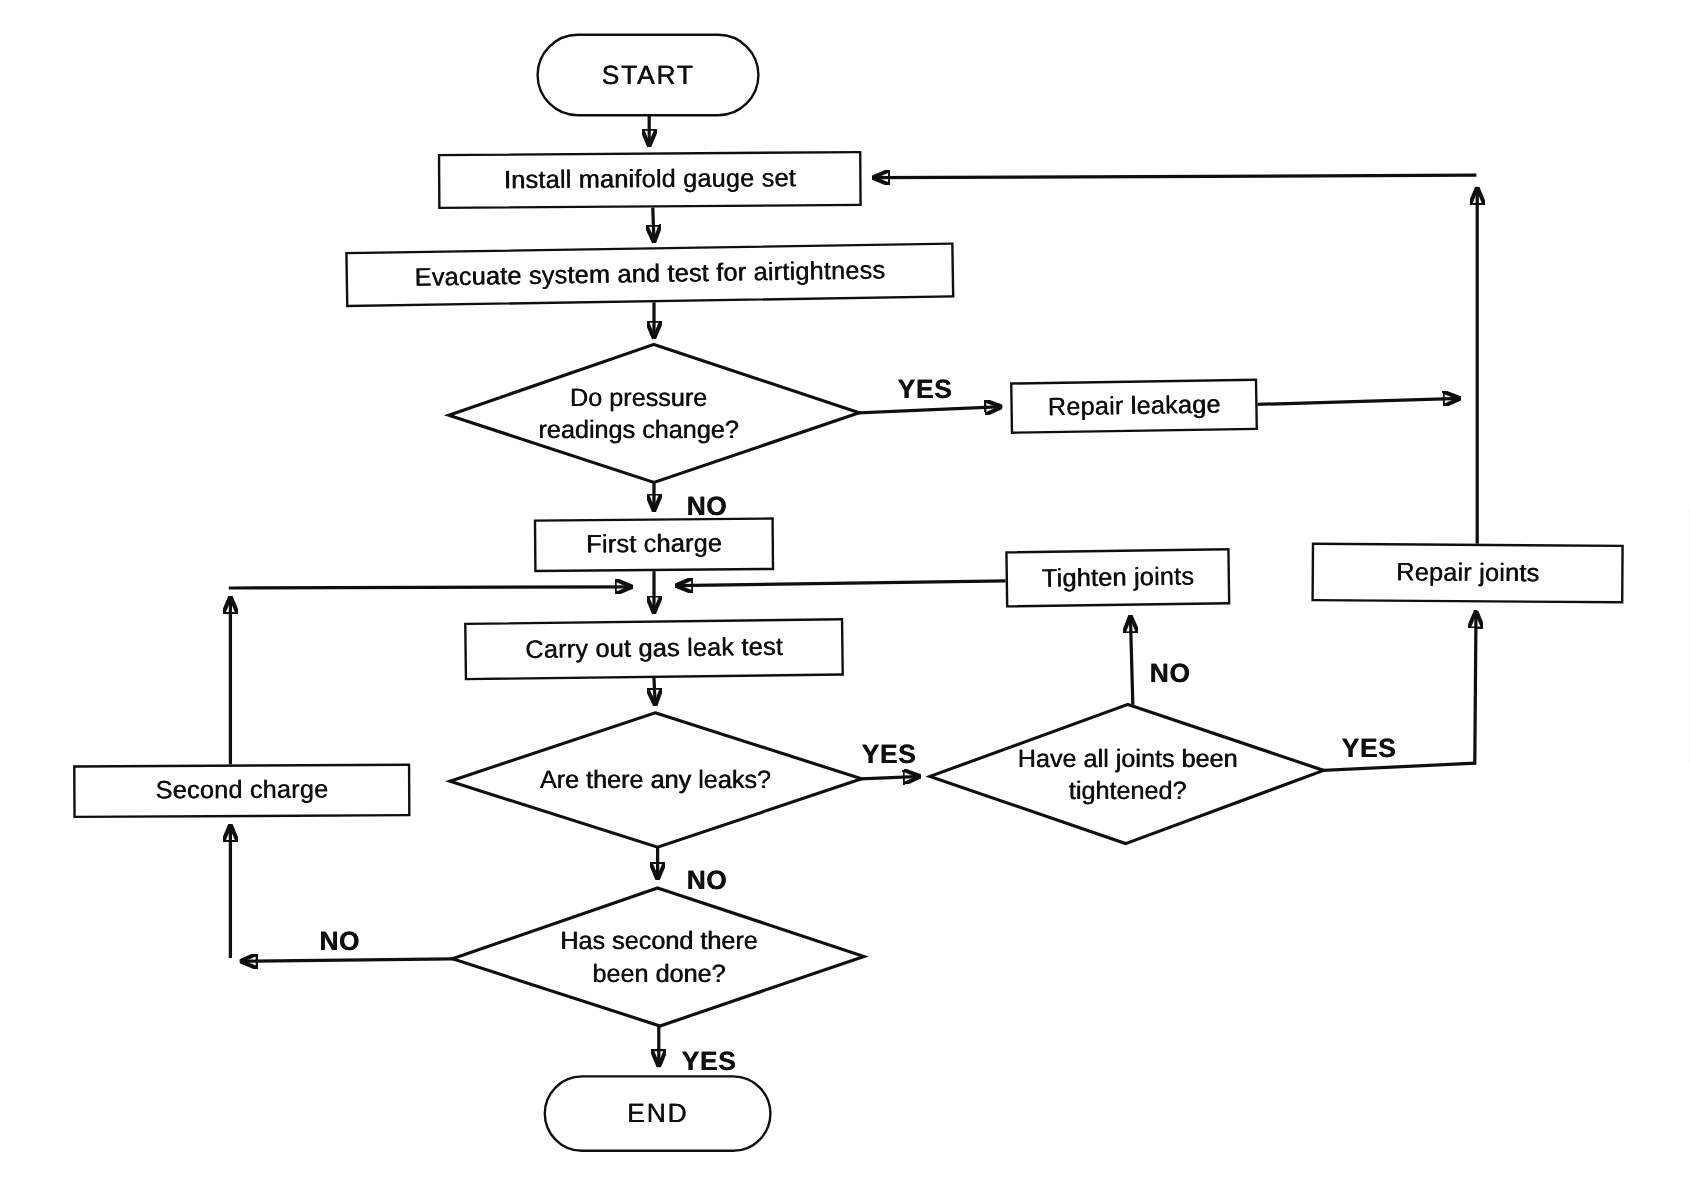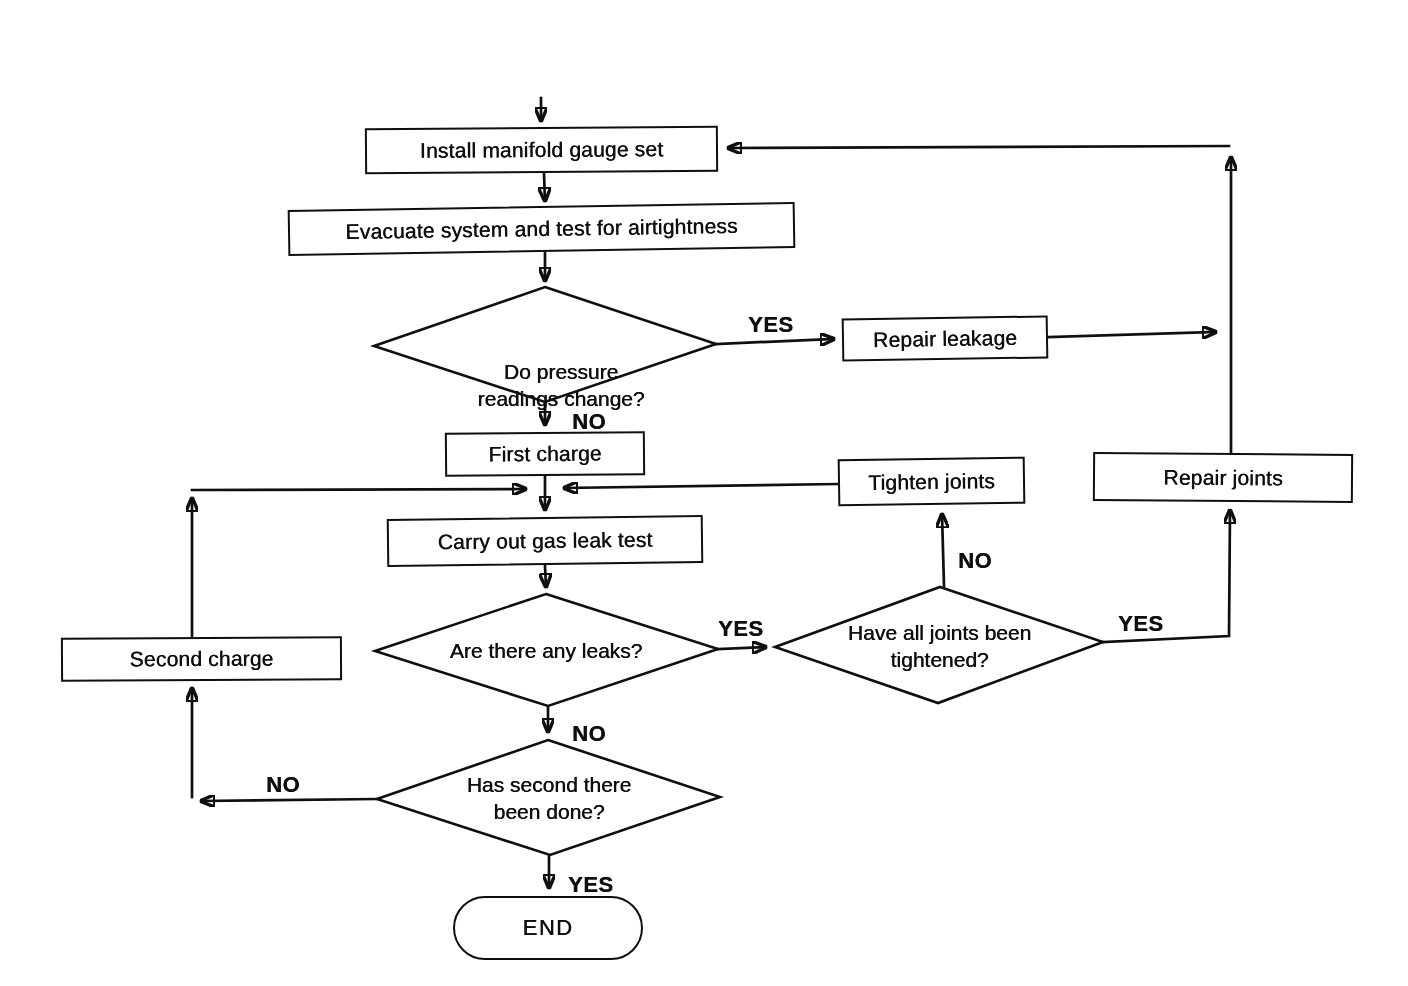--- a/index.html
+++ b/index.html
@@ -74,40 +74,41 @@
     <path d="M192,797 L192,688" marker-end="url(#arr)"></path>
     <path d="M192,636 L192,498" marker-end="url(#arr)"></path>
     <path d="M549,856 L549,888" marker-end="url(#arr)"></path>
 
     <polygon class="diamond" points="545,287 716,344 545,402 374,346"></polygon>
     <polygon class="diamond" points="546,594 718,649 548,706 375,651"></polygon>
     <polygon class="diamond" points="940,587 1103,642 938,703 775,647"></polygon>
     <polygon class="diamond" points="548,740 720,797 550,855 377,799"></polygon>
   </svg>
 
+  <div class="node terminator" style="left:447px;top:28px;width:186px;height:69px;">START</div>
 
   <div class="node" style="left:365px;top:127px;width:353px;height:46px;transform:rotate(-0.4deg);">Install manifold gauge set</div>
 
   <div class="node" style="left:288px;top:206px;width:507px;height:46px;transform:rotate(-0.9deg);">Evacuate system and test for airtightness</div>
 
   <div class="node" style="left:842px;top:317px;width:206px;height:43px;transform:rotate(-0.9deg);">Repair leakage</div>
 
   <div class="node" style="left:445px;top:432px;width:200px;height:44px;transform:rotate(-0.5deg);">First charge</div>
 
   <div class="node" style="left:387px;top:517px;width:316px;height:48px;transform:rotate(-0.7deg);">Carry out gas leak test</div>
 
   <div class="node" style="left:838px;top:458px;width:187px;height:47px;transform:rotate(-0.8deg);">Tighten joints</div>
 
   <div class="node" style="left:1093px;top:453px;width:260px;height:49px;transform:rotate(0.4deg);">Repair joints</div>
 
   <div class="node" style="left:61px;top:637px;width:281px;height:44px;transform:rotate(-0.3deg);">Second charge</div>
 
   <div class="node terminator" style="left:453px;top:896px;width:190px;height:64px;">END</div>
 
-  <div class="dlabel" style="left:471px;top:316px;width:180px;height:58px;margin-top:40px;">Do pressure readings change?</div>
+  <div class="dlabel" style="left:442px;top:316px;width:180px;height:58px;">Do pressure readings change?</div>
 
   <div class="dlabel" style="left:421px;top:636px;width:250px;height:28px;">Are there any leaks?</div>
 
   <div class="dlabel" style="left:836px;top:617px;width:207px;height:58px;">Have all joints been tightened?</div>
 
   <div class="dlabel" style="left:449px;top:769px;width:200px;height:58px;">Has second there been done?</div>
 
   <div class="lbl" style="left:748px;top:300px;">YES</div>
   <div class="lbl" style="left:572px;top:397px;">NO</div>
   <div class="lbl" style="left:718px;top:604px;">YES</div>

